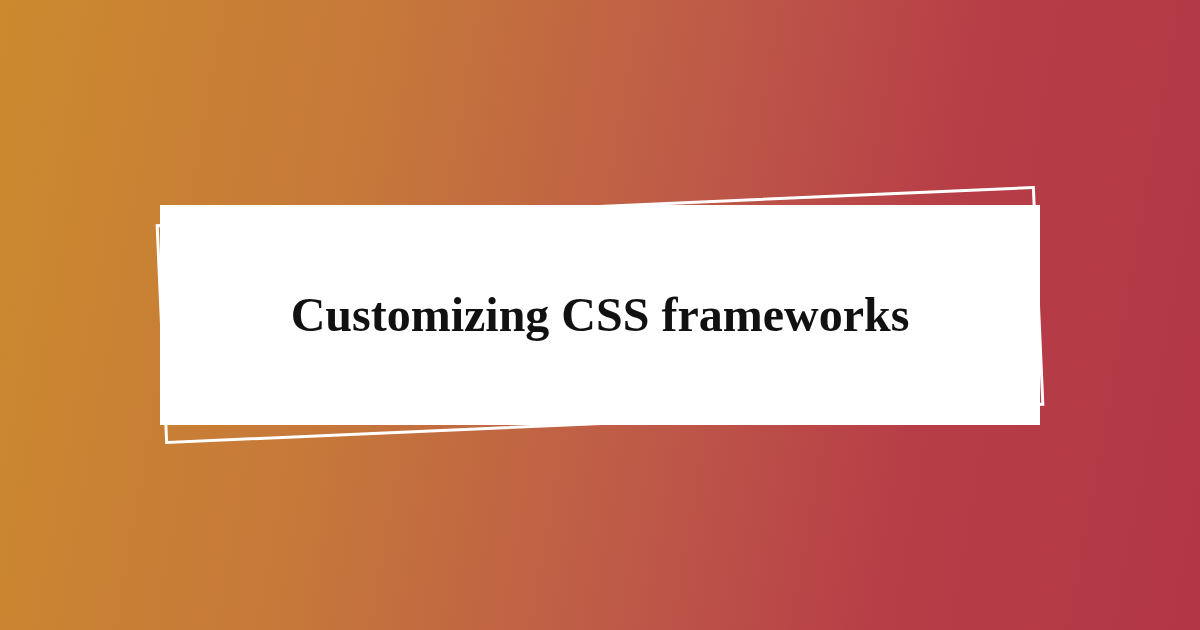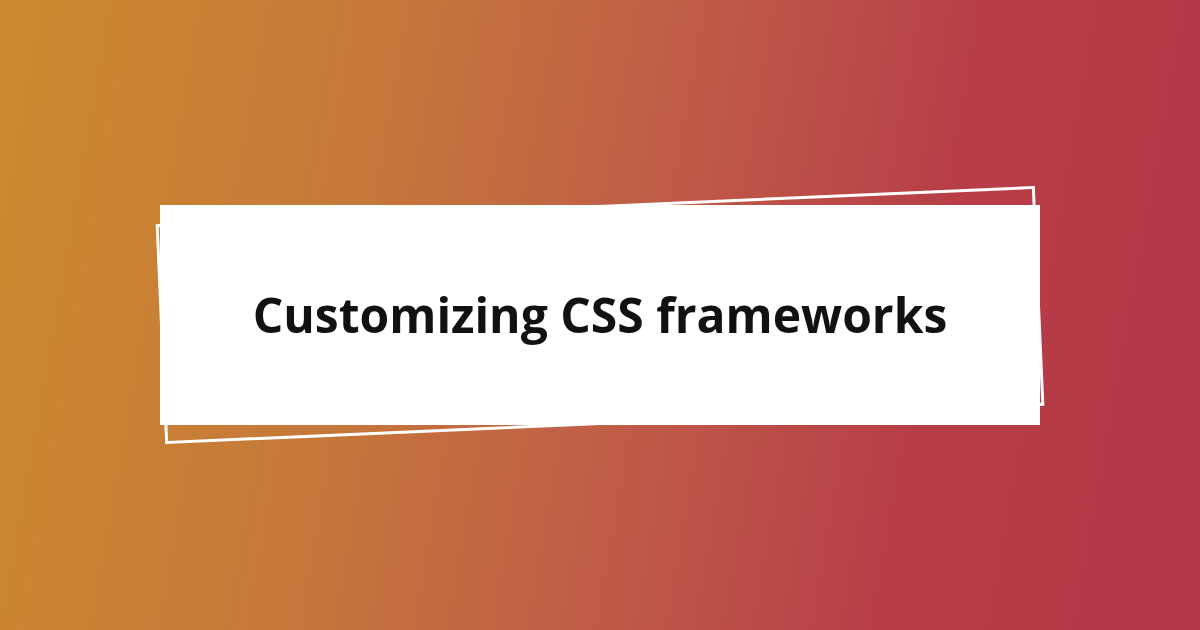--- a/index.html
+++ b/index.html
@@ -7,20 +7,21 @@
   body {
     background: linear-gradient(100deg, #cc8a2e 0%, #c6783a 30%, #be5a48 55%, #b73e47 75%, #b23645 100%);
     font-family: "Open Sans", "Segoe UI", -apple-system, BlinkMacSystemFont, sans-serif;
     display: flex;
     align-items: center;
     justify-content: center;
   }
   .title-wrap {
     position: relative;
     width: 880px;
+    font-family: Liberation Serif, serif;
   }
   .outline-box {
     position: absolute;
     top: 0;
     left: 0;
     width: 100%;
     height: 100%;
     border: 3px solid #ffffff;
     transform: rotate(-2.5deg);
     z-index: 1;

